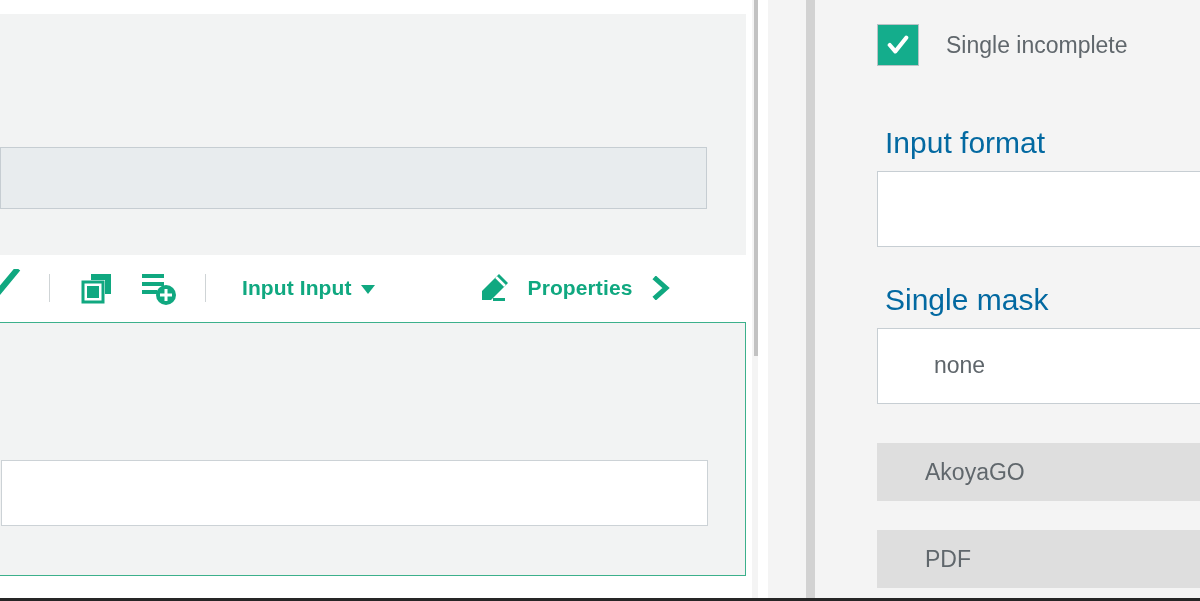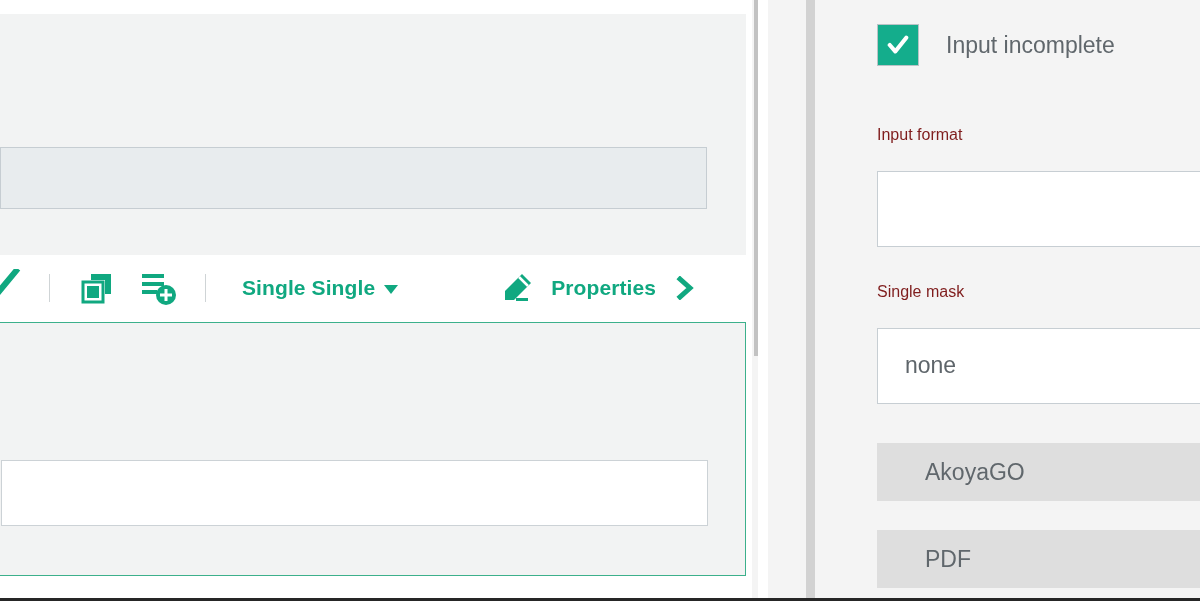--- a/index.html
+++ b/index.html
@@ -200,35 +200,37 @@
     display: block;
   }
   .chk-label {
     font-size: 23px;
     color: #60676c;
     white-space: nowrap;
   }
 
   .field-label {
     position: absolute;
-    font-size: 16px;
-    color: #7f1d1d;
-    white-space: nowrap;
+    font-size: 30px;
+    color: #0369a1;
+    white-space: nowrap;
+    margin-left: 8px;
   }
   .field-box {
     position: absolute;
     background: #ffffff;
     border: 1px solid #c7ced3;
     box-sizing: border-box;
   }
   .field-value {
     position: absolute;
     font-size: 23px;
     color: #5e656a;
     white-space: nowrap;
+    margin-left: 29px;
   }
 
   .lbl-format { left: 62px; top: 126px; }
   .box-format { left: 62px; top: 171px; width: 405px; height: 76px; }
 
   .lbl-mask  { left: 62px; top: 283px; }
   .box-mask  { left: 62px; top: 328px; width: 405px; height: 76px; }
   .val-mask  { left: 90px; top: 352px; }
 
   .opt-row {
@@ -299,21 +301,21 @@
             <rect x="1" y="20" width="15" height="4" fill="#10a880"></rect>
             <circle cx="25" cy="25" r="10" fill="#10a880"></circle>
             <rect x="23.5" y="19" width="3" height="12" fill="#ffffff"></rect>
             <rect x="19" y="23.5" width="12" height="3" fill="#ffffff"></rect>
           </svg>
         </div>
 
         <div class="tb-sep" style="margin-left:28px;"></div>
 
         <div class="tb-text" style="margin-left:36px;">
-          <span>Single Single</span>
+          <span>Input Input</span>
           <span class="chev-down"></span>
         </div>
 
         <div class="tb-text" style="margin-left:104px; gap:19px;">
           <span class="tb-icon" style="width:30px;height:30px;">
             <svg width="30" height="30" viewBox="0 0 30 30" aria-hidden="true">
               <path d="M20 1 L29 10 L12 27 L3 27 L3 18 Z" fill="#10a880"></path>
               <path d="M17 4 L26 13" stroke="#ffffff" stroke-width="2.5"></path>
               <rect x="14" y="25" width="12" height="3" fill="#10a880"></rect>
             </svg>
@@ -343,21 +345,21 @@
   <div class="splitter-bar"></div>
 
   <div class="props-panel">
 
     <div class="chk-row">
       <div class="chk-box">
         <svg class="chk-mark" viewBox="0 0 24 24" aria-hidden="true">
           <path d="M3 12 L9 19 L21 4" fill="none" stroke="#ffffff" stroke-width="4.5" stroke-linecap="round" stroke-linejoin="round"></path>
         </svg>
       </div>
-      <div class="chk-label">Input incomplete</div>
+      <div class="chk-label">Single incomplete</div>
     </div>
 
     <div class="field-label lbl-format">Input format</div>
     <div class="field-box box-format"></div>
 
     <div class="field-label lbl-mask">Single mask</div>
     <div class="field-box box-mask"></div>
     <div class="field-value val-mask">none</div>
 
     <div class="opt-row opt-1">

